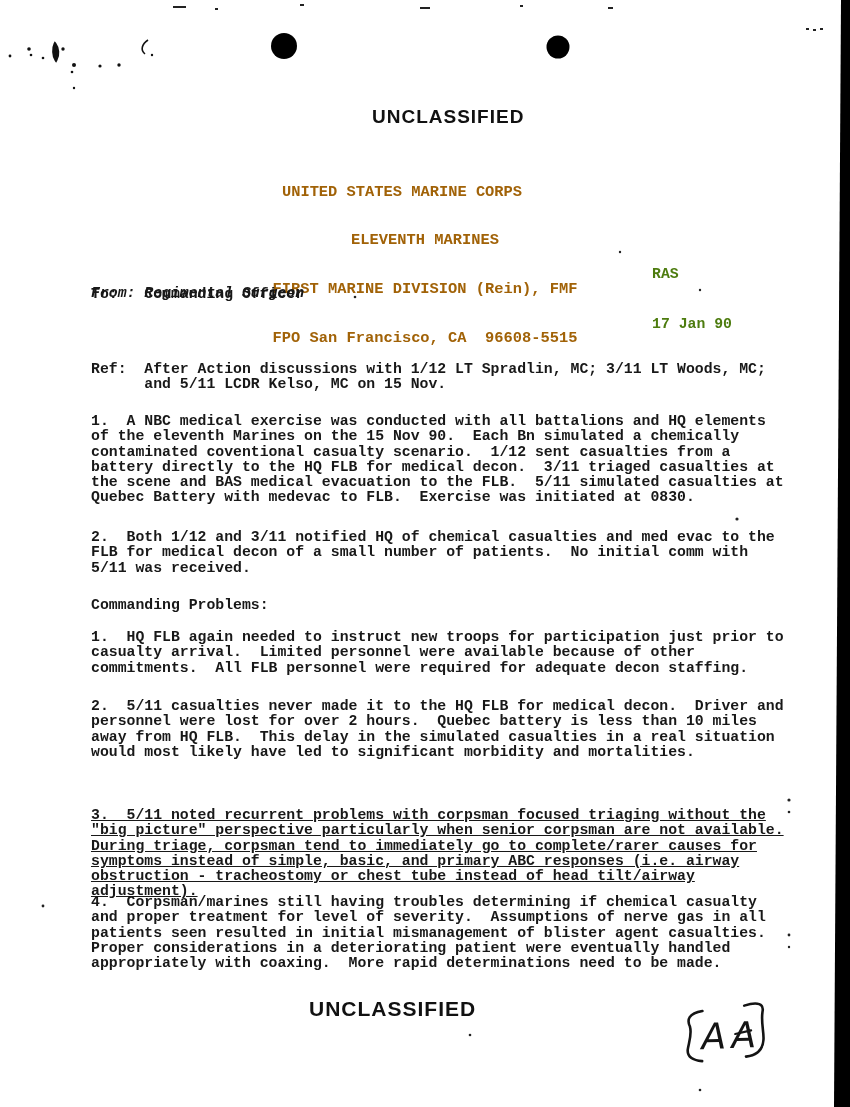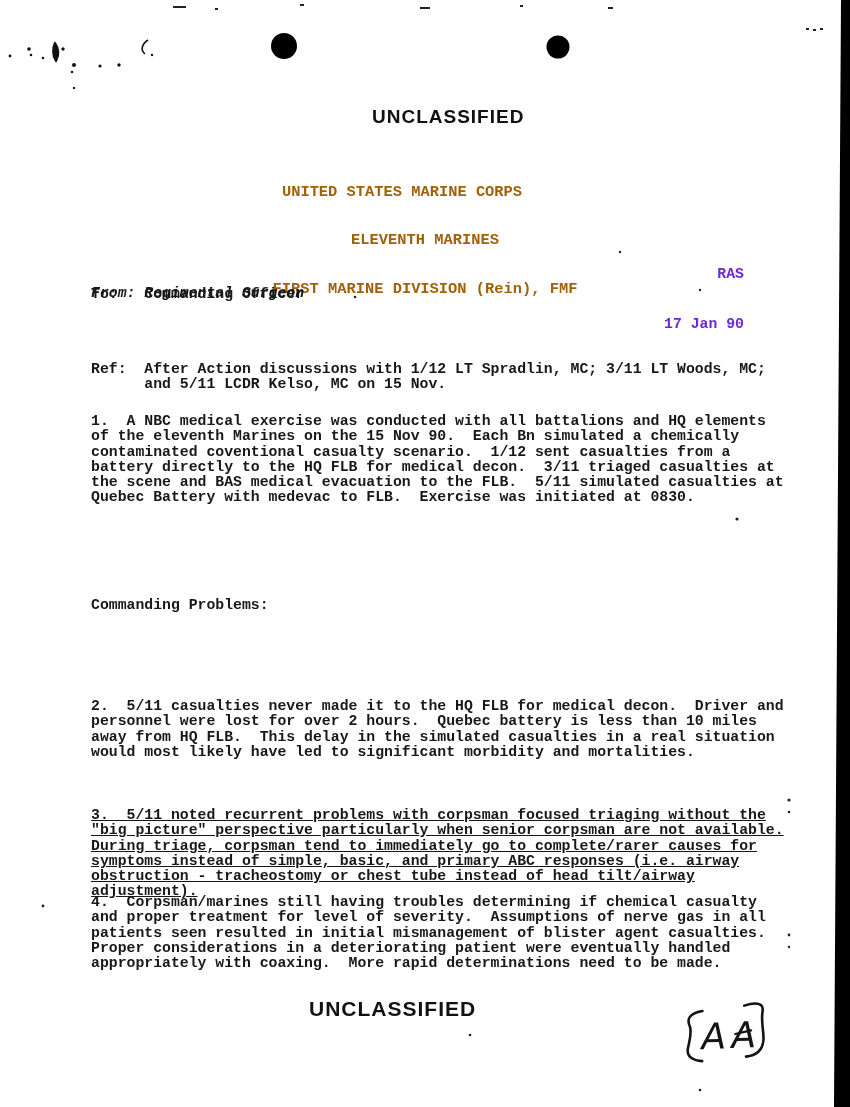--- a/index.html
+++ b/index.html
@@ -26,60 +26,67 @@
   .letterhead .l1{position:relative;left:-23px;}
   
   .classification{
     position:absolute;font-family:"Liberation Sans","DejaVu Sans",sans-serif;
     font-weight:700;color:#111;letter-spacing:1px;white-space:pre;
   }
   .class-top{top:106px;left:372px;font-size:19px;}
   .class-bottom{top:997px;left:309px;font-size:21px;}
   
   .origin{
-    position:absolute;top:233px;left:652px;width:92px;text-align:right;
-    font-weight:700;font-size:14.8px;line-height:16.5px;color:#6d28d9;
+    position:absolute;top:233px;left:652px;width:92px;text-align:left;
+    font-weight:700;font-size:14.8px;line-height:16.5px;color:#4d7c0f;
     font-family:"Liberation Mono","DejaVu Sans Mono",monospace;white-space:pre;
   }
   svg{position:absolute;left:0;top:0;}
   .artifacts{pointer-events:none;}
 </style>
 </head>
 <body>
 
 <div class="page">
 
   <div class="classification class-top">UNCLASSIFIED</div>
 
   <div class="letterhead">
     <div class="l1">UNITED STATES MARINE CORPS</div>
     <div>ELEVENTH MARINES</div>
     <div>FIRST MARINE DIVISION (Rein), FMF</div>
+    <div>FPO San Francisco, CA  96608-5515</div>
   </div>
 
   <div class="origin">
     <div>RAS</div>
     <div>17 Jan 90</div>
   </div>
 
   <div class="t lm" style="top:287px;">To:   Commanding Officer</div>
   <div class="t lm" style="top:286px;font-style:italic;">From: Regimental Surgeon</div>
 
 
   <div class="t lm" style="top:362px;">Ref:  After Action discussions with 1/12 LT Spradlin, MC; 3/11 LT Woods, MC;
       and 5/11 LCDR Kelso, MC on 15 Nov.</div>
 
   <div class="t lm" style="top:414px;">1.  A NBC medical exercise was conducted with all battalions and HQ elements
 of the eleventh Marines on the 15 Nov 90.  Each Bn simulated a chemically
 contaminated coventional casualty scenario.  1/12 sent casualties from a
 battery directly to the HQ FLB for medical decon.  3/11 triaged casualties at
 the scene and BAS medical evacuation to the FLB.  5/11 simulated casualties at
 Quebec Battery with medevac to FLB.  Exercise was initiated at 0830.</div>
+  <div class="t lm" style="top:530px;">2.  Both 1/12 and 3/11 notified HQ of chemical casualties and med evac to the
+FLB for medical decon of a small number of patients.  No initial comm with
+5/11 was received.</div>
 
   <div class="t lm" style="top:598px;">Commanding Problems:</div>
+  <div class="t lm" style="top:630px;">1.  HQ FLB again needed to instruct new troops for participation just prior to
+casualty arrival.  Limited personnel were available because of other
+commitments.  All FLB personnel were required for adequate decon staffing.</div>
   <div class="t lm" style="top:699px;">2.  5/11 casualties never made it to the HQ FLB for medical decon.  Driver and
 personnel were lost for over 2 hours.  Quebec battery is less than 10 miles
 away from HQ FLB.  This delay in the simulated casualties in a real situation
 would most likely have led to significant morbidity and mortalities.</div>
   <div class="t lm" style="top:808px;text-decoration:underline;">3.  5/11 noted recurrent problems with corpsman focused triaging without the
 "big picture" perspective particularly when senior corpsman are not available.
 During triage, corpsman tend to immediately go to complete/rarer causes for
 symptoms instead of simple, basic, and primary ABC responses (i.e. airway
 obstruction - tracheostomy or chest tube instead of head tilt/airway
 adjustment).</div>

